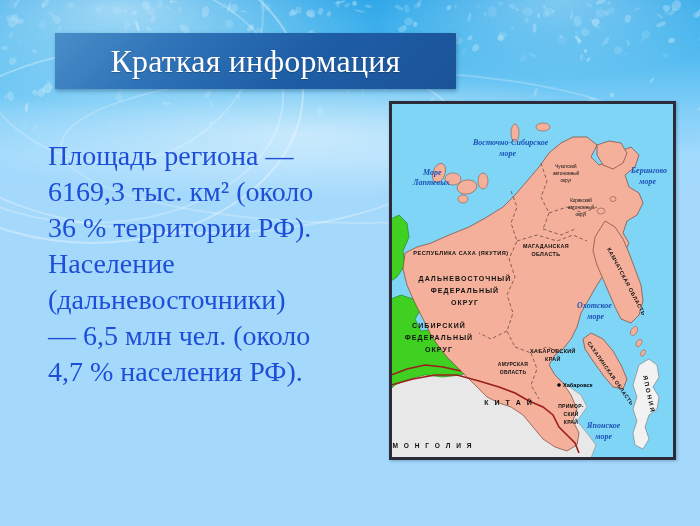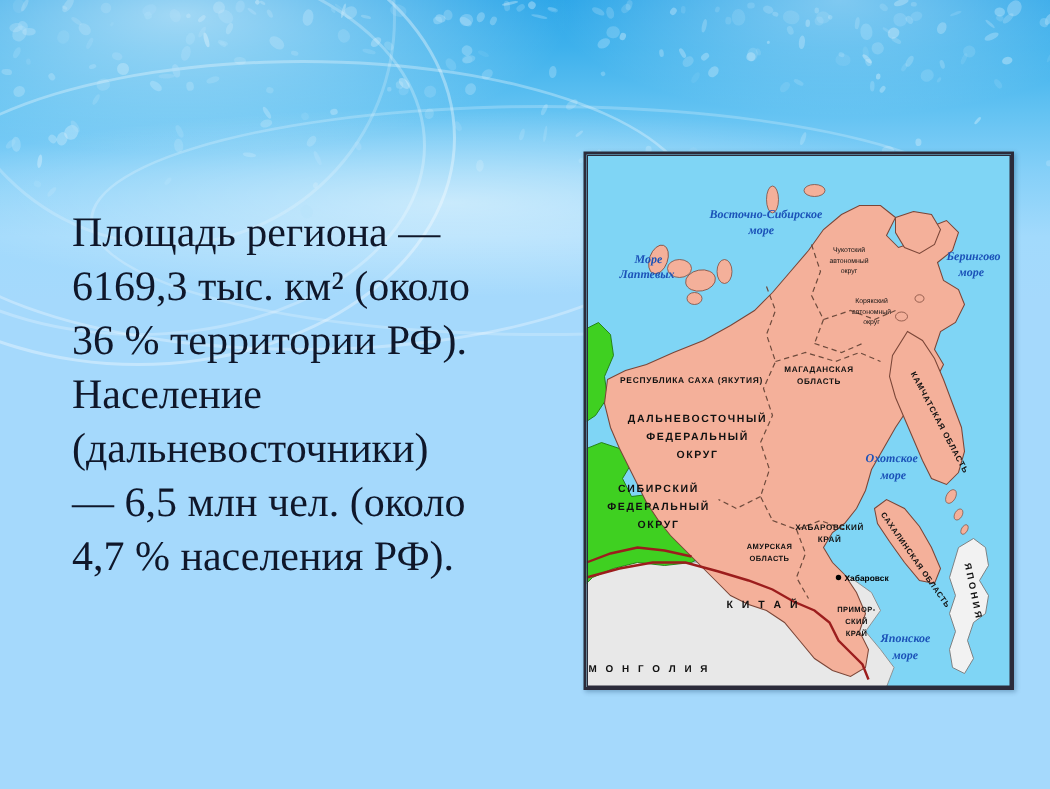--- a/index.html
+++ b/index.html
@@ -57,21 +57,21 @@
     position:absolute;left:0;top:0;width:401px;height:56px;
     display:flex;align-items:center;justify-content:center;
     color:#ffffff;font-size:32px;line-height:1;
     font-family:"Liberation Serif", serif;
     letter-spacing:.2px;white-space:nowrap;
     text-shadow:0 1px 1px rgba(0,0,0,.25);
   }
   
   #body-text{
     position:absolute;left:48px;top:138px;width:340px;
-    color:#0f172a;
+    color:#1d4ed8;
     font-family:"Liberation Serif", serif;
     font-size:28px;line-height:36px;
     white-space:pre-wrap;
   }
   
   #map-frame{
     position:absolute;left:389px;top:101px;width:283px;height:355px;
     border:2px solid #2b2b3a;background:#7fd5f5;overflow:hidden;
     box-shadow:1px 1px 3px rgba(0,50,90,.30);
   }
@@ -304,20 +304,23 @@
       <div class="drop d3" style="width: 3.8px; height: 9px; left: 397px; top: 2.6px; transform: rotate(117deg); opacity: 0.74;"></div>
       <div class="drop d2" style="width: 9.8px; height: 2.5px; left: 206.8px; top: 103.5px; transform: rotate(64deg); opacity: 0.71;"></div>
       <div class="drop d2" style="width: 4.3px; height: 2.1px; left: 219.5px; top: 6.1px; transform: rotate(48deg); opacity: 0.4;"></div>
       <div class="drop d3" style="width: 9.3px; height: 7.7px; left: 544px; top: 8.3px; transform: rotate(177deg); opacity: 0.45;"></div>
       <div class="drop d2" style="width: 2.6px; height: 6.8px; left: 454.4px; top: 31.7px; transform: rotate(149deg); opacity: 0.79;"></div>
       <div class="drop d3" style="width: 9.3px; height: 6.9px; left: 497.3px; top: 33px; transform: rotate(101deg); opacity: 0.52;"></div>
       <div class="drop d2" style="width: 4.4px; height: 5.9px; left: 468.3px; top: 34.6px; transform: rotate(52deg); opacity: 0.77;"></div>
       <div class="drop d2" style="width: 10.1px; height: 7.6px; left: 557.1px; top: 36.2px; transform: rotate(1deg); opacity: 0.26;"></div>
     </div>
 
+  <div id="title-band">
+    <div id="title-text">Краткая информация</div>
+  </div>
 
   <div id="body-text">Площадь региона —
 6169,3 тыс. км² (около
 36 % территории РФ).
 Население
 (дальневосточники)
 — 6,5 млн чел. (около
 4,7 % населения РФ).</div>
 
   <div id="map-frame">

